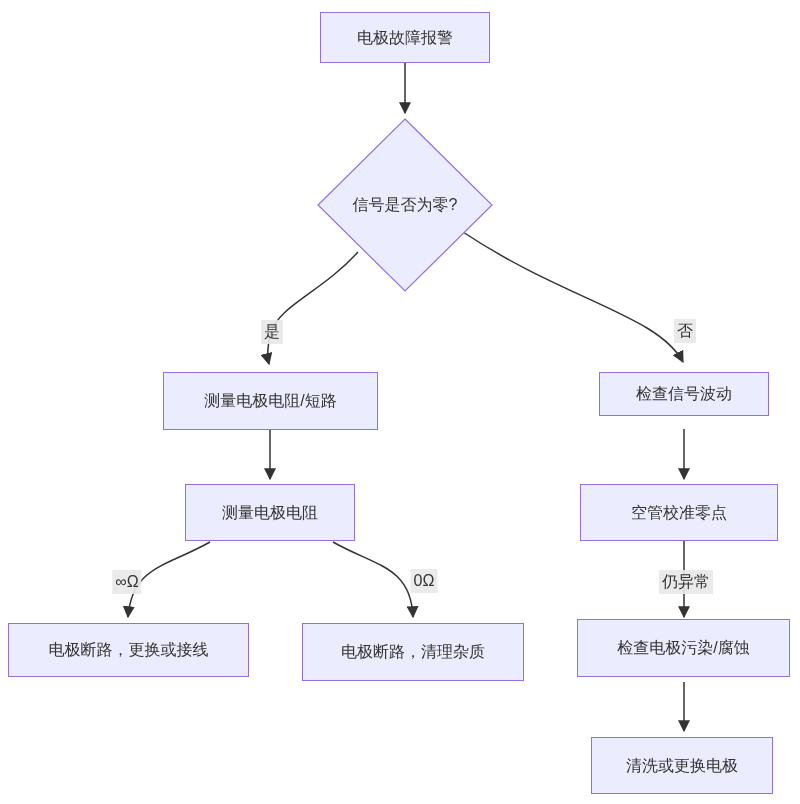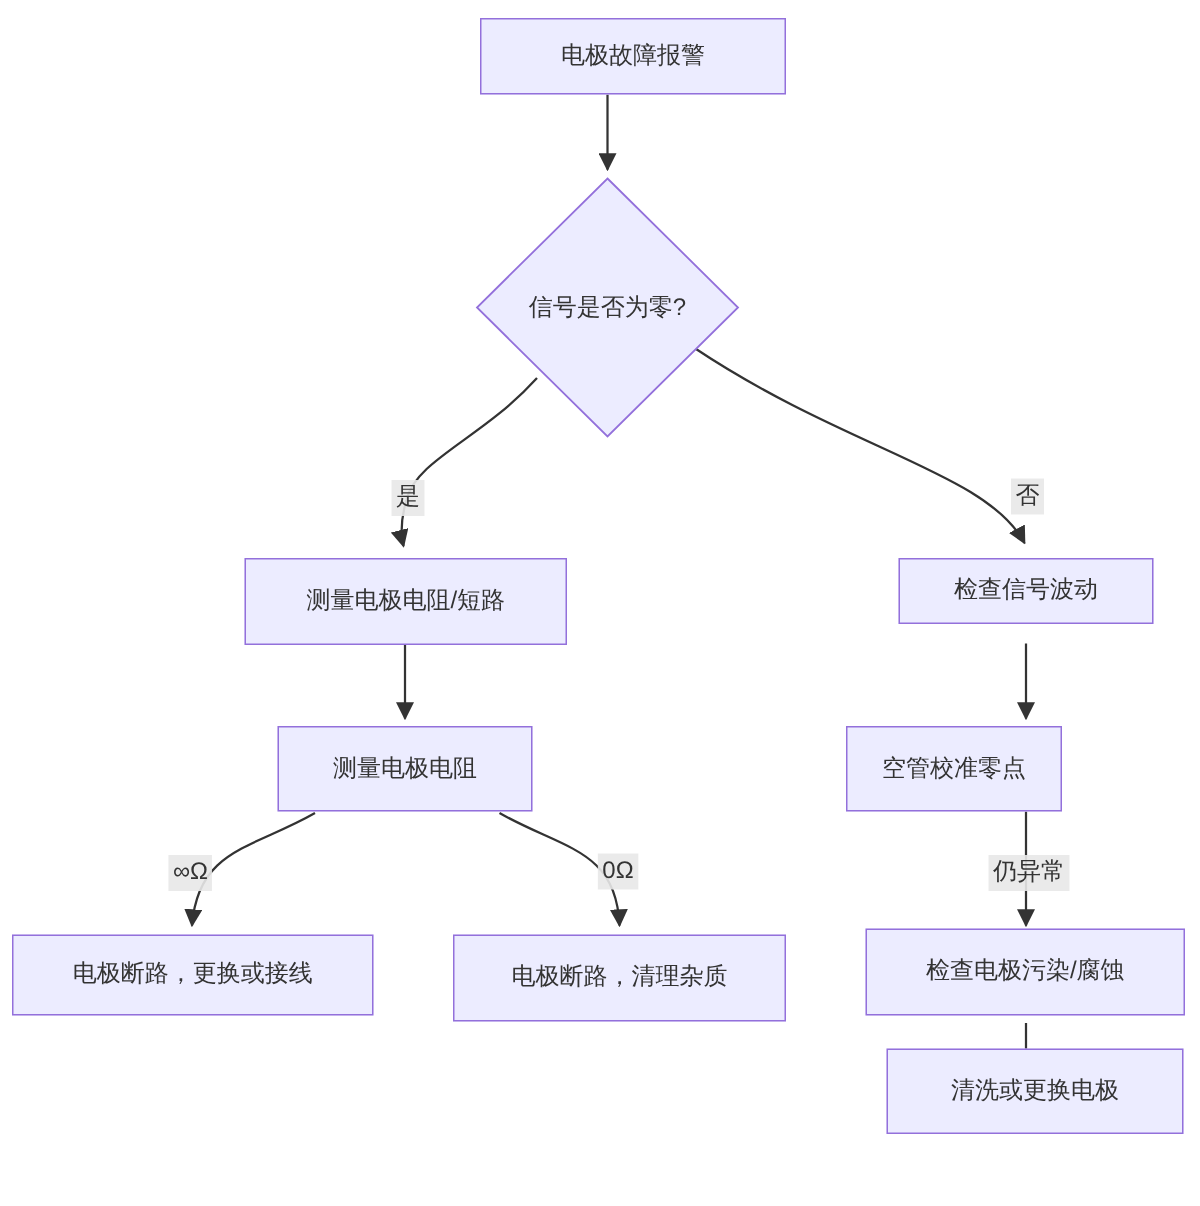--- a/index.html
+++ b/index.html
@@ -95,43 +95,43 @@
 
     <path class="edge" d="M684 429 L684 479" marker-end="url(#arrowhead)"></path>
 
     <path class="edge" d="M684 541 L684 617" marker-end="url(#arrowhead)"></path>
 
     <path class="edge" d="M684 682 L684 731" marker-end="url(#arrowhead)"></path>
 
     <polygon class="diamond-shape" points="405,119 492,205 405,291 318,205"></polygon>
   </svg>
 
-  <div class="node" style="left:320px; top:12px; width:204px; height:51px;">电极故障报警</div>
+  <div class="node" style="left:320px; top:12px; width:170px; height:51px;">电极故障报警</div>
 
   <div class="diamond-label" style="left:330px; top:190px; width:150px; height:30px;">信号是否为零?</div>
 
   <div class="node" style="left:163px; top:372px; width:215px; height:58px;">测量电极电阻/短路</div>
 
   <div class="node" style="left:185px; top:484px; width:170px; height:57px;text-align:right;">测量电极电阻</div>
 
   <div class="node" style="left:8px; top:623px; width:241px; height:54px;">电极断路，更换或接线</div>
 
   <div class="node" style="left:302px; top:623px; width:222px; height:58px;">电极断路，清理杂质</div>
 
   <div class="node" style="left:599px; top:372px; width:170px; height:44px;">检查信号波动</div>
 
-  <div class="node" style="left:564px; top:484px; width:144px; height:57px;">空管校准零点</div>
+  <div class="node" style="left:580px; top:484px; width:198px; height:57px;">空管校准零点</div>
 
   <div class="node" style="left:577px; top:594px; width:213px; height:58px;margin-top:25px;">检查电极污染/腐蚀</div>
 
-  <div class="node" style="left:591px; top:699px; width:198px; height:57px;">清洗或更换电极</div>
+  <div class="node" style="left:591px; top:737px; width:182px; height:57px;">清洗或更换电极</div>
 
   <div class="edge-label" style="left:272px; top:332px;">是</div>
 
   <div class="edge-label" style="left:685px; top:331px;">否</div>
 
   <div class="edge-label" style="left:127px; top:582px;">∞Ω</div>
 
-  <div class="edge-label" style="left:412px; top:581px;">0Ω</div>
+  <div class="edge-label" style="left:424px; top:581px;">0Ω</div>
 
   <div class="edge-label" style="left:686px; top:582px;">仍异常</div>
 
 </div>
 
 </body></html>

